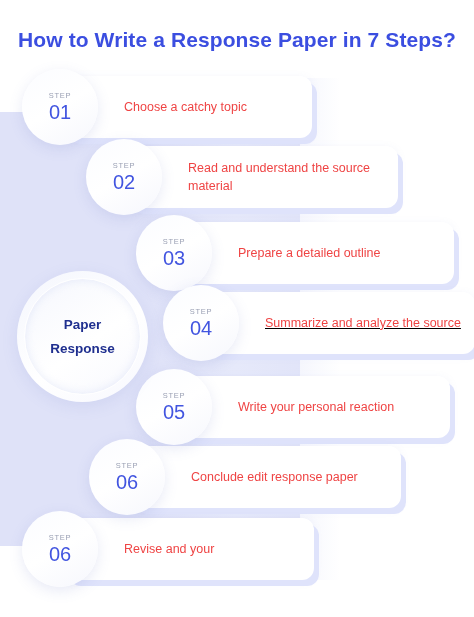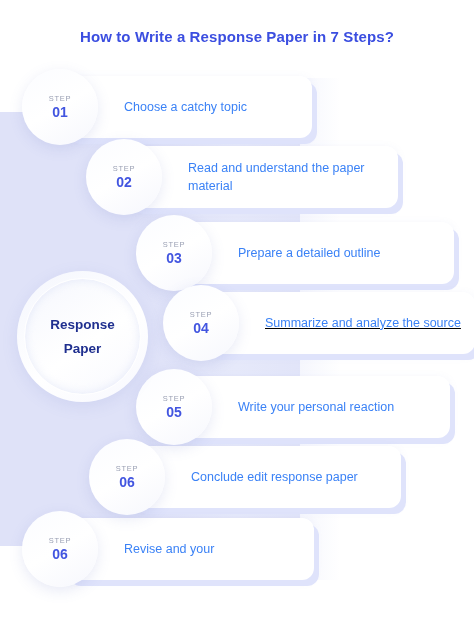--- a/index.html
+++ b/index.html
@@ -60,21 +60,21 @@
     border-top-right-radius: 22px;
   }
 
   
   .title {
     position: absolute;
     top: 28px;
     left: 0;
     width: 474px;
     text-align: center;
-    font-size: 15px;
+    font-size: 21px;
     font-weight: bold;
     color: #3b4ee0;
     letter-spacing: 0.1px;
   }
 
   
   .center-circle {
     position: absolute;
     left: 17px;
     top: 271px;
@@ -123,21 +123,21 @@
     background: #ffffff;
     border-radius: 12px;
     box-shadow: 5px 6px 0 0 #dfe3fb, 0 2px 9px rgba(120,135,205,0.10);
     display: flex;
     align-items: center;
     z-index: 2;
   }
 
   .step-text {
     font-size: 12.5px;
-    color: #3b82f6;
+    color: #ef4444;
     line-height: 1.45;
     padding-left: 60px;
     padding-right: 14px;
   }
 
   .step-badge {
     position: absolute;
     left: 0;
     top: -7px;
     width: 76px;
@@ -153,22 +153,22 @@
   }
   .badge-word {
     font-size: 7.5px;
     letter-spacing: 0.7px;
     color: #9aa0b4;
     text-transform: uppercase;
     line-height: 1;
     margin-bottom: 2px;
   }
   .badge-num {
-    font-size: 14px;
-    font-weight: bold;
+    font-size: 20px;
+    font-weight: normal;
     color: #4255e0;
     line-height: 1;
   }
 </style>
 </head>
 <body>
 
 <div id="infographic">
 
   <div class="bg-panel"></div>
@@ -183,21 +183,21 @@
       <div class="step-text">Choose a catchy topic</div>
     </div>
     <div class="step-badge">
       <div class="badge-word">STEP</div>
       <div class="badge-num">01</div>
     </div>
   </div>
 
   <div class="step-row" style="left:86px; top:146px;">
     <div class="step-card" style="width:270px;">
-      <div class="step-text">Read and understand the paper material</div>
+      <div class="step-text">Read and understand the source material</div>
     </div>
     <div class="step-badge">
       <div class="badge-word">STEP</div>
       <div class="badge-num">02</div>
     </div>
   </div>
 
   <div class="step-row" style="left:136px; top:222px;">
     <div class="step-card" style="width:276px;">
       <div class="step-text">Prepare a detailed outline</div>
@@ -244,18 +244,18 @@
     </div>
     <div class="step-badge">
       <div class="badge-word">STEP</div>
       <div class="badge-num">06</div>
     </div>
   </div>
 
   <div class="center-circle">
     <div class="center-ring"></div>
     <div class="center-label">
+      <div>Paper</div>
       <div>Response</div>
-      <div>Paper</div>
     </div>
   </div>
 
 </div>
 
 </body></html>

